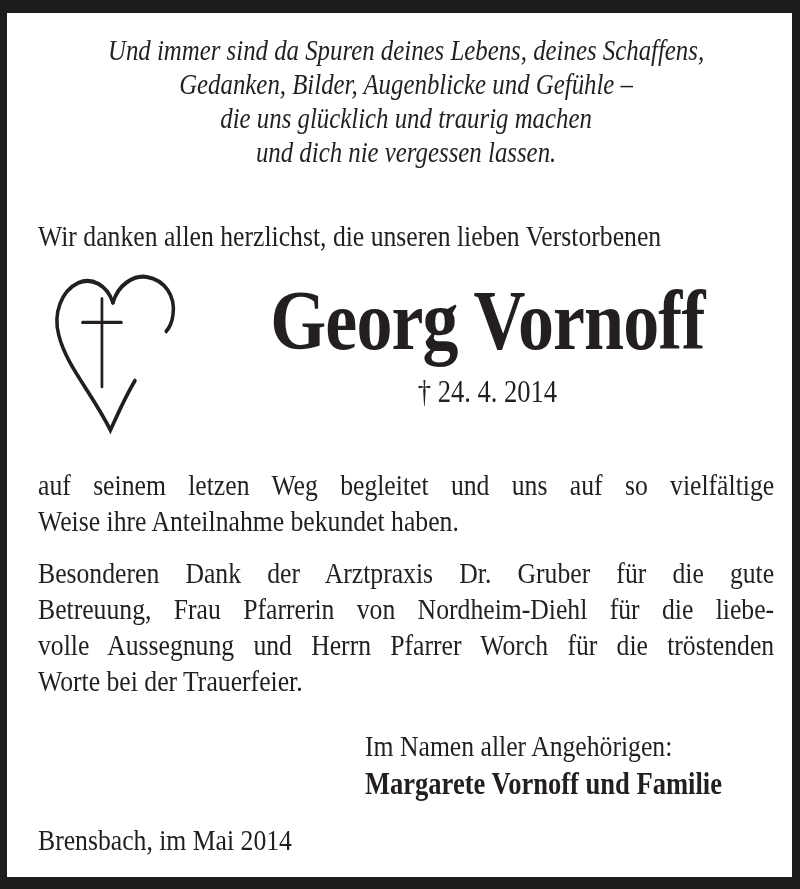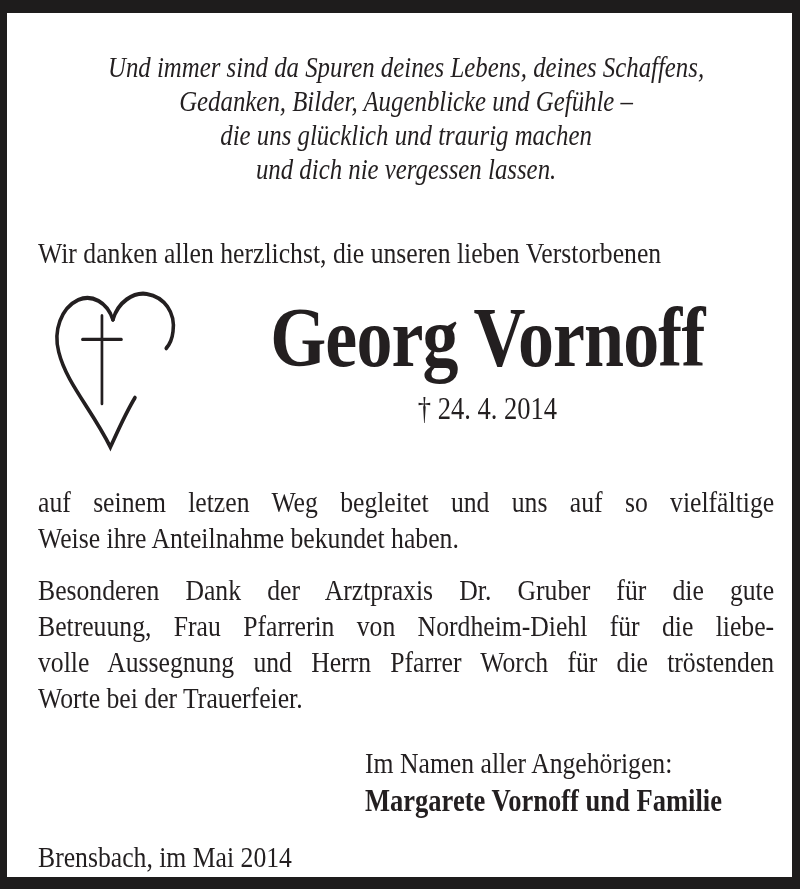--- a/index.html
+++ b/index.html
@@ -15,21 +15,20 @@
     background: #ffffff;
     border-style: solid;
     border-color: #1e1c1c;
     border-width: 13px 8px 12px 7px;
     overflow: hidden;
     color: #231f20;
     font-family: "Liberation Serif", "DejaVu Serif", serif;
   }
   .inner {
     padding: 20px 0 0 31px;
-    margin-top: 17px;
   }
   
   .condense {
     width: 860px;
     transform: scaleX(0.856);
     transform-origin: left top;
   }
   .quote {
     font-style: italic;
     font-size: 29px;

